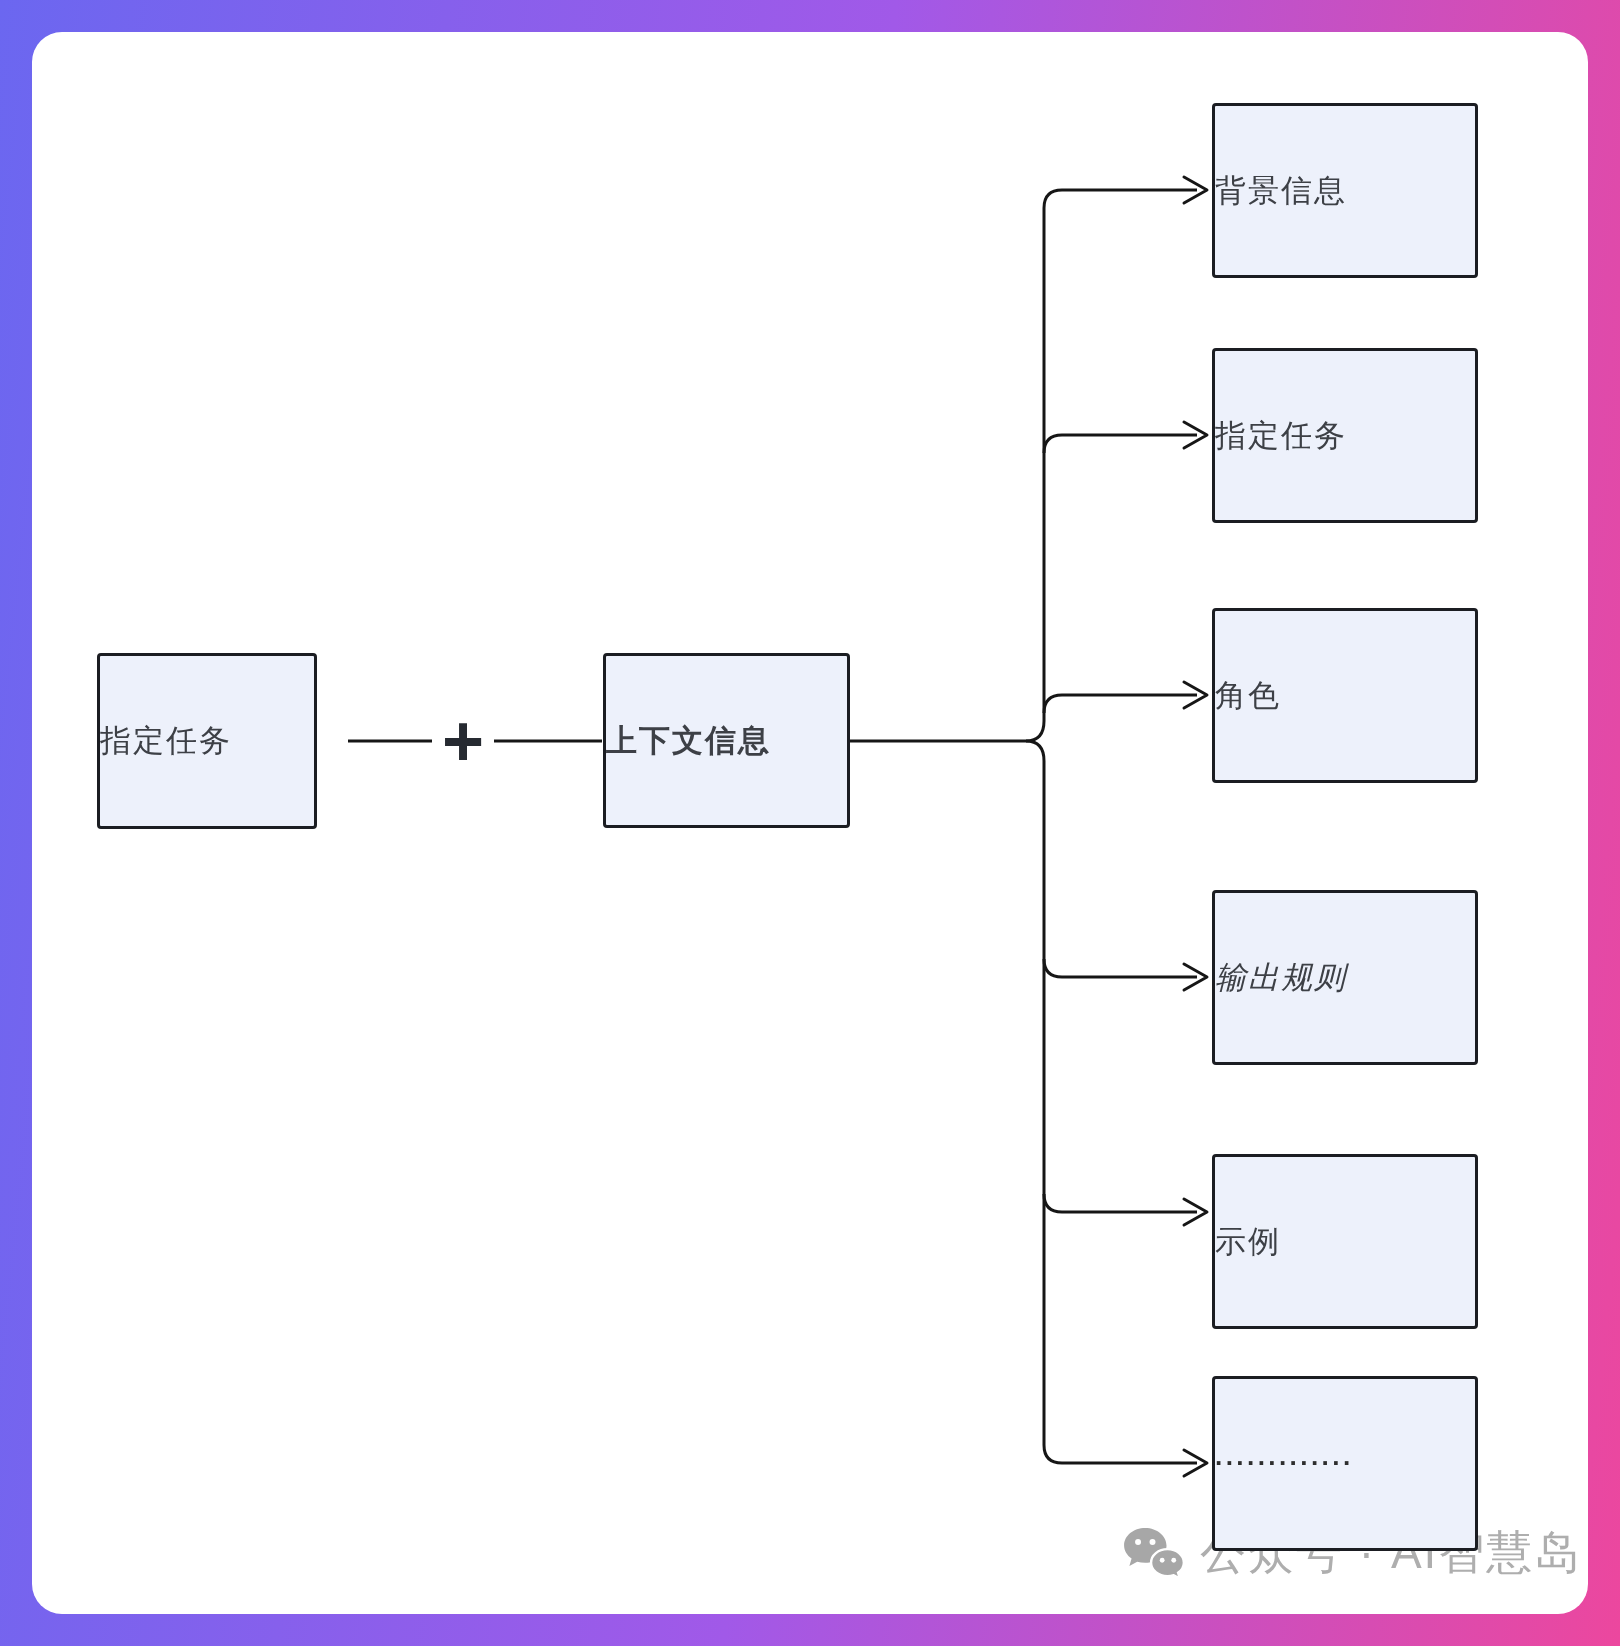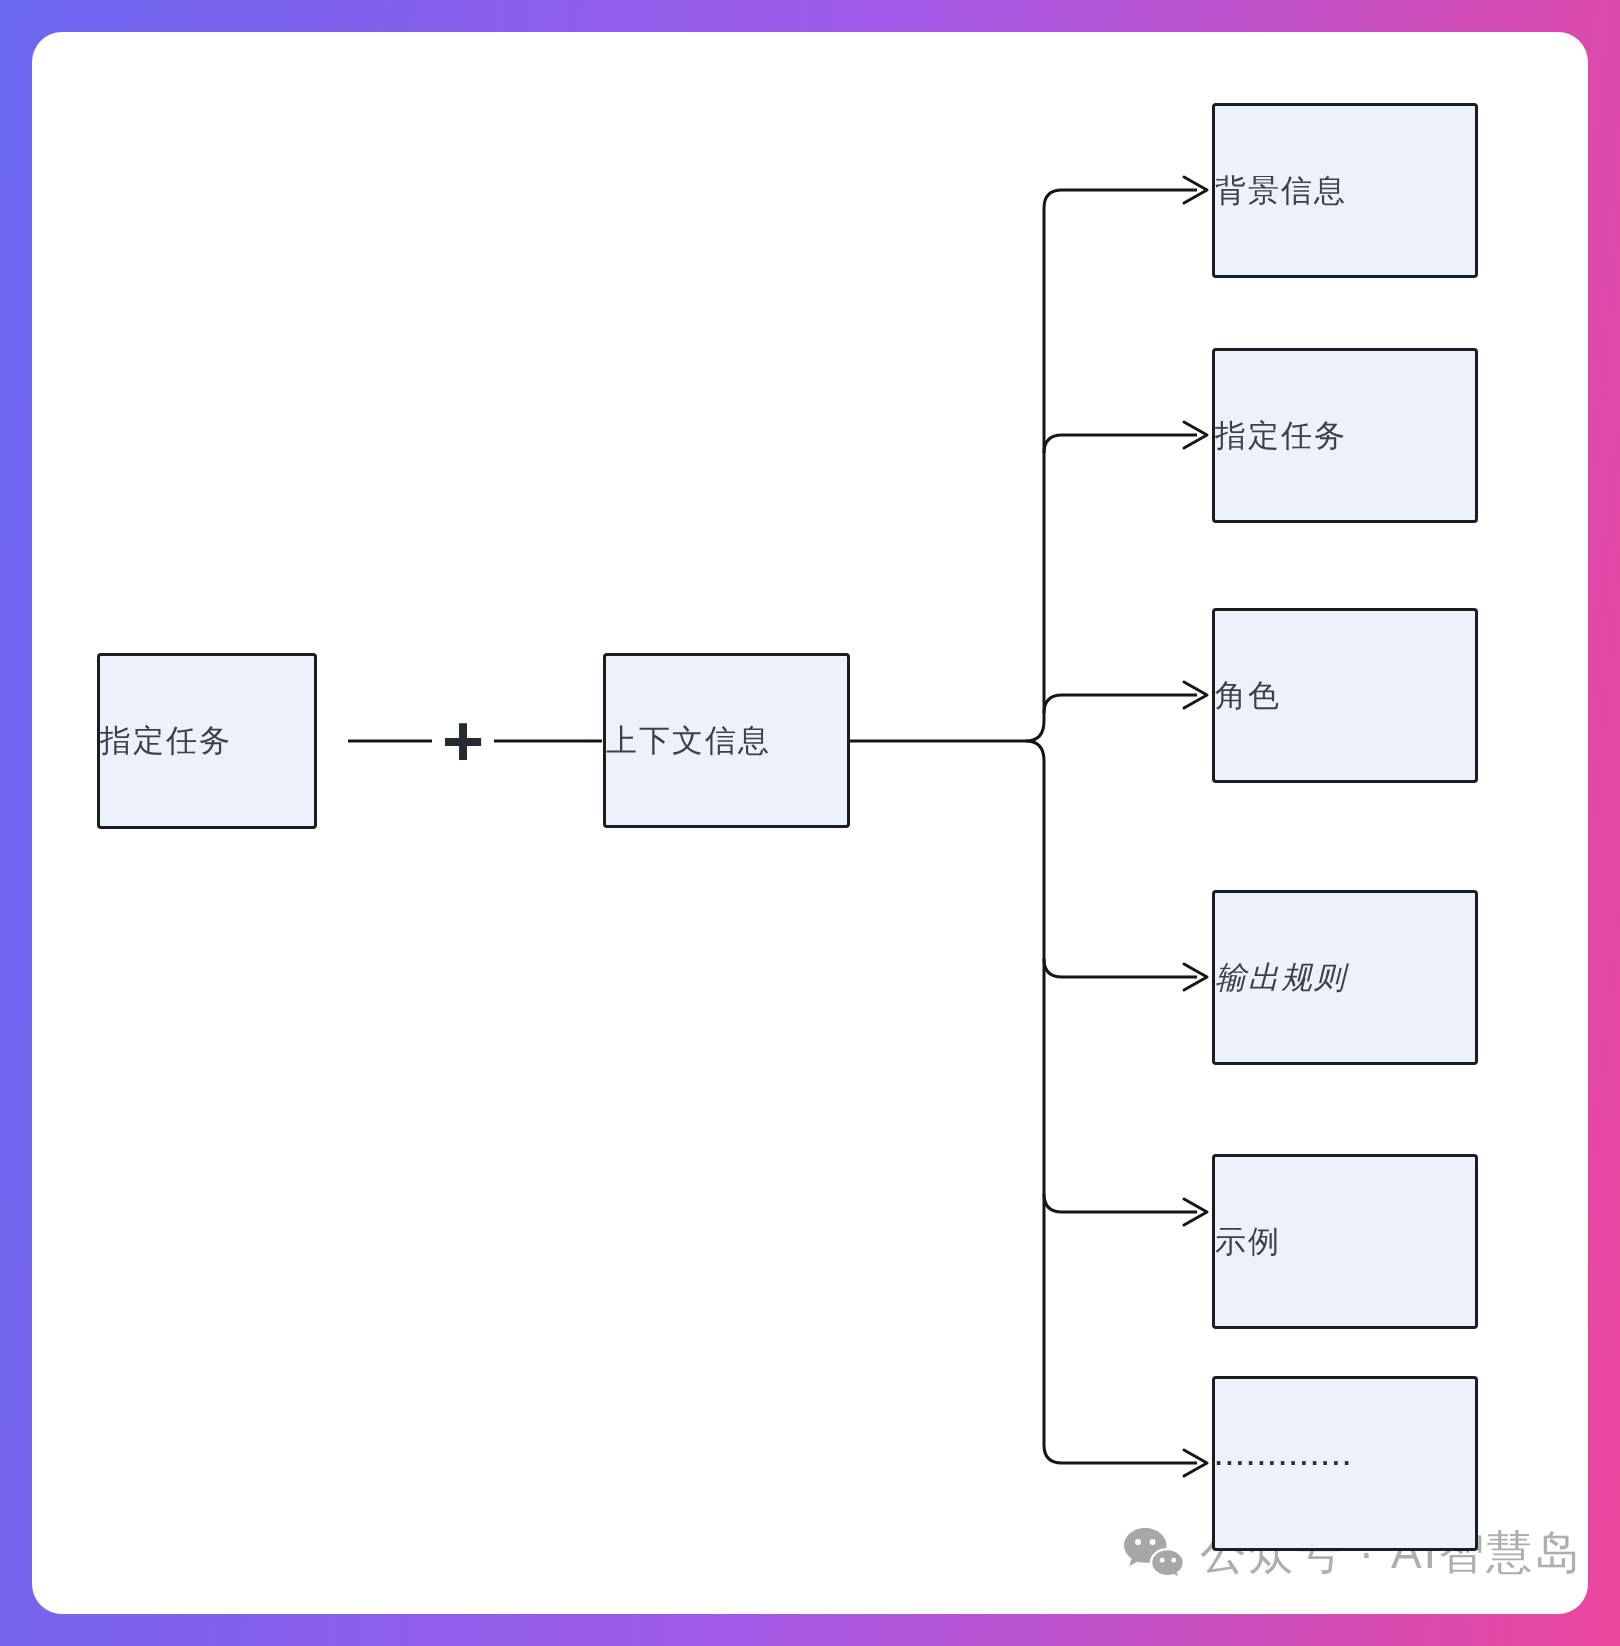--- a/index.html
+++ b/index.html
@@ -20,21 +20,21 @@
   }
   .wires{position:absolute;left:0;top:0;width:1620px;height:1646px;pointer-events:none;}
   .wires path{stroke:var(--wire);stroke-width:3;fill:none;}
   .wires path.arrowhead{stroke-linejoin:round;stroke-linecap:round;}
   .node{
     position:absolute;display:flex;align-items:center;justify-content:flex-start;
     background:var(--node-fill);border:3px solid var(--node-border);border-radius:4px;
     color:var(--node-text);font-size:31px;letter-spacing:2px;z-index:3;
   }
   .node-left   {left:97px; top:653px; width:220px;height:176px;}
-  .node-middle {left:603px;top:653px; width:247px;height:175px;}
+  .node-middle {left:603px;top:653px; width:247px;height:175px;font-weight:bold;}
   .node-b      {left:1212px;width:266px;height:175px;}
   .node-b1{top:103px;} .node-b2{top:348px;} .node-b3{top:608px;}
   .node-b4{top:890px;font-style:italic;} .node-b5{top:1154px;font-family:Liberation Mono, monospace;} .node-b6{top:1376px;}
   .dots{font-size:26px;font-weight:700;letter-spacing:2px;color:#2e2e2e;}
   .plus{
     position:absolute;left:427px;top:701px;width:72px;height:80px;
     display:flex;align-items:center;justify-content:center;
     font-size:72px;font-weight:700;color:var(--plus);z-index:3;
   }
   .watermark{

